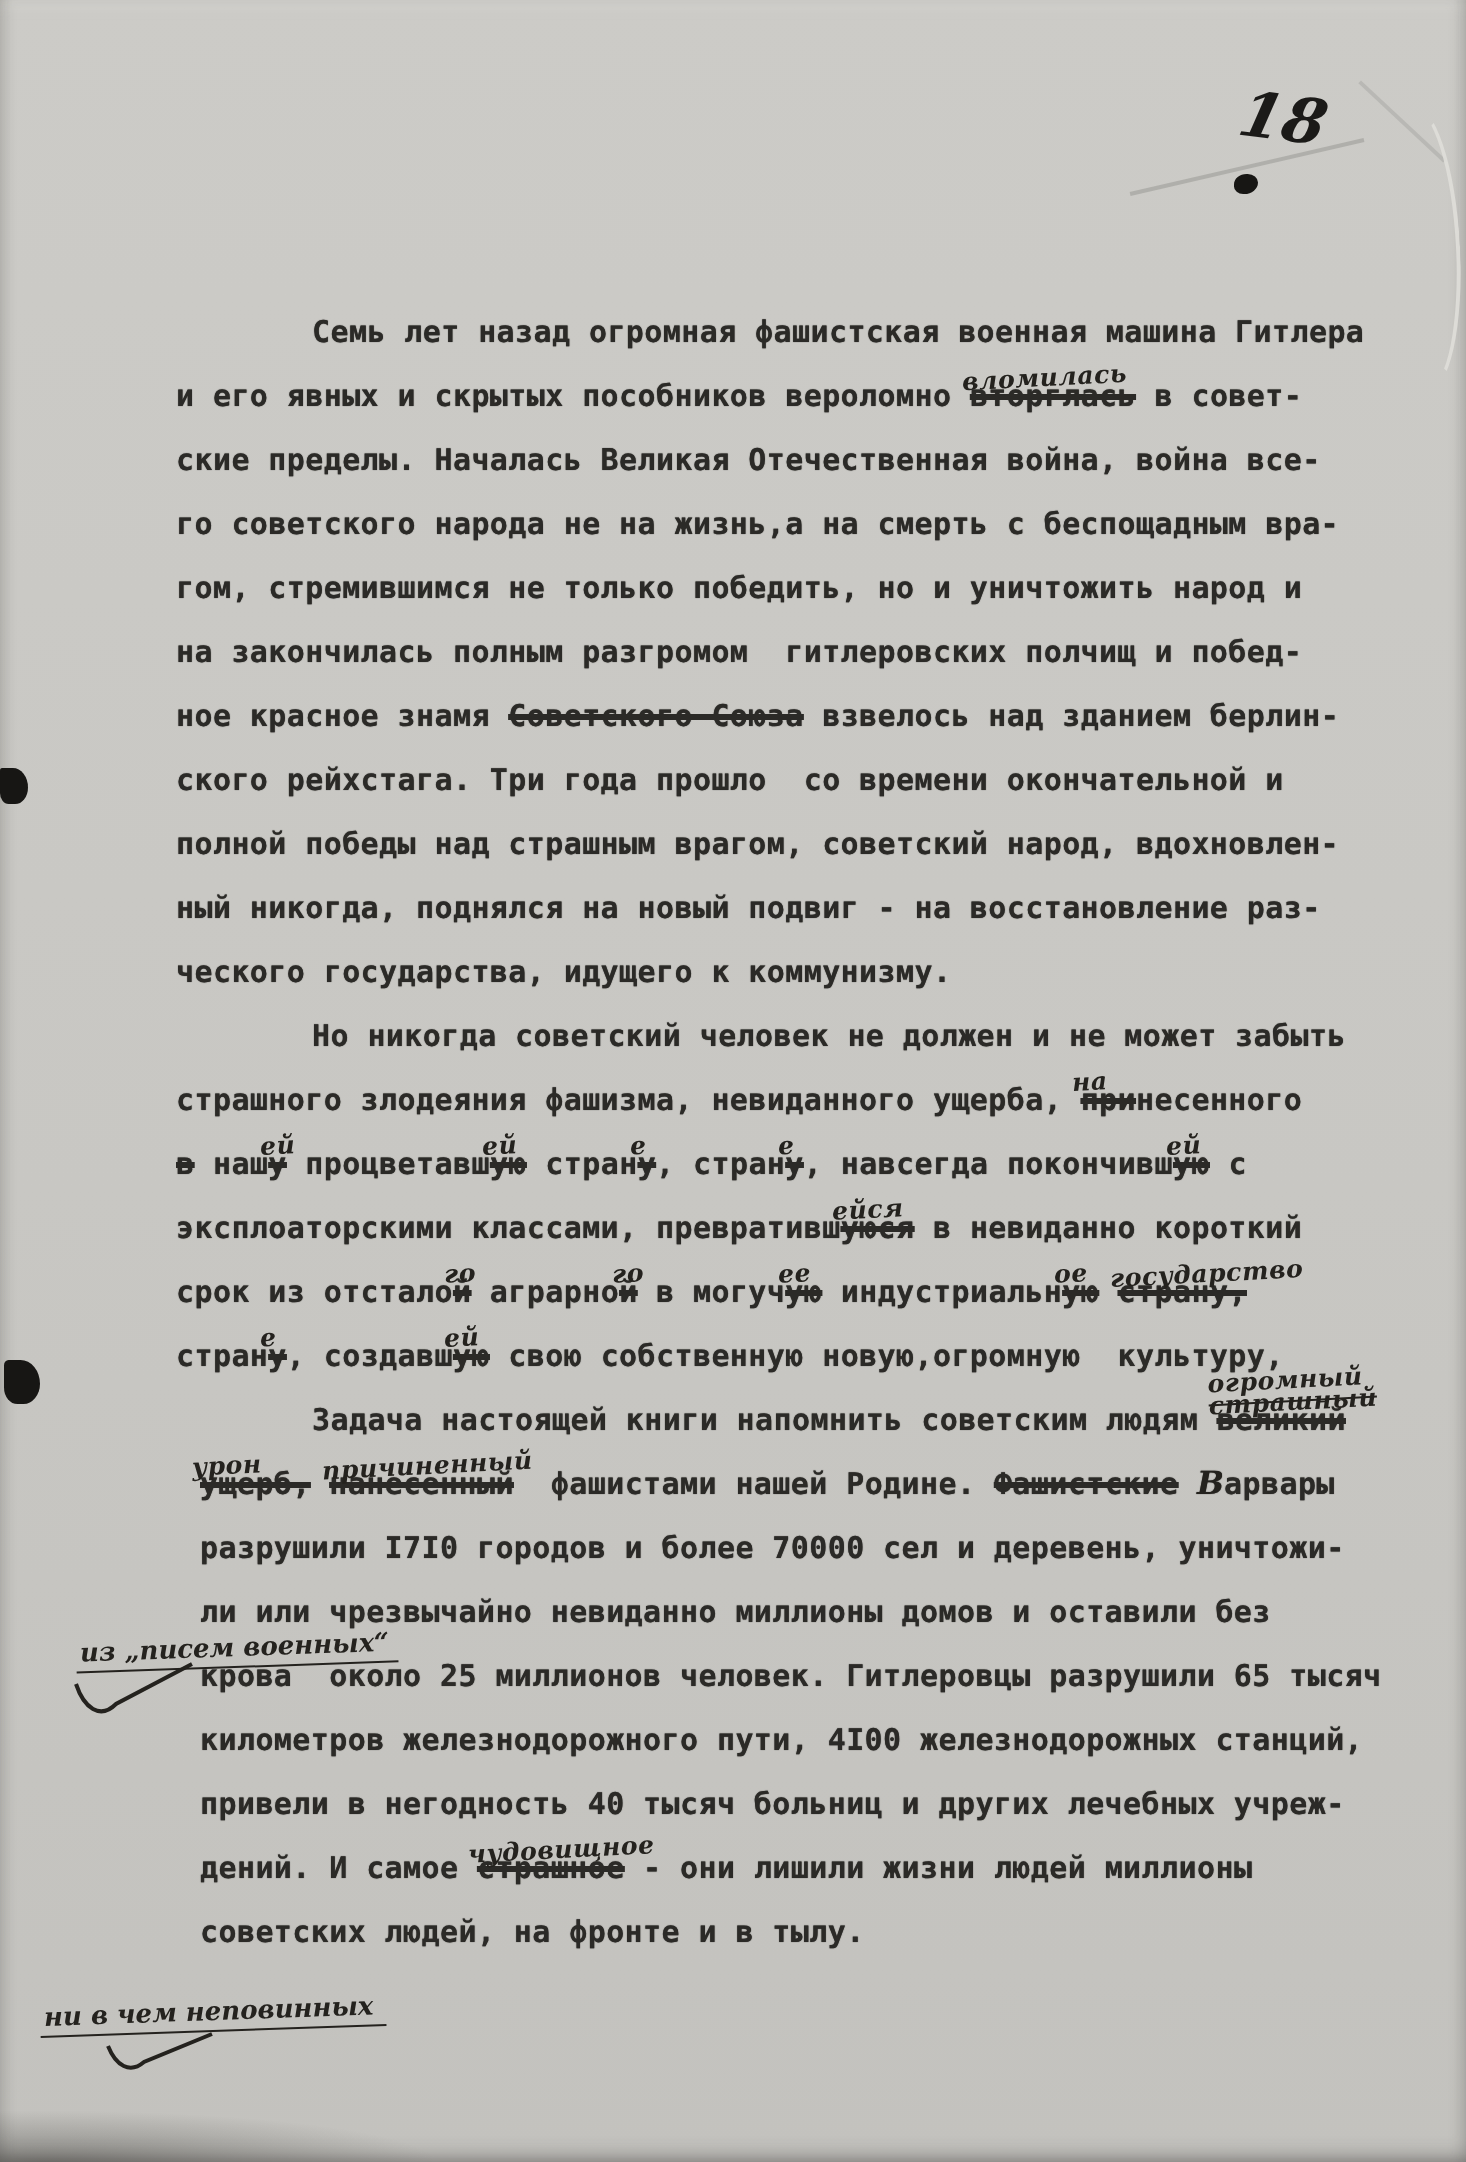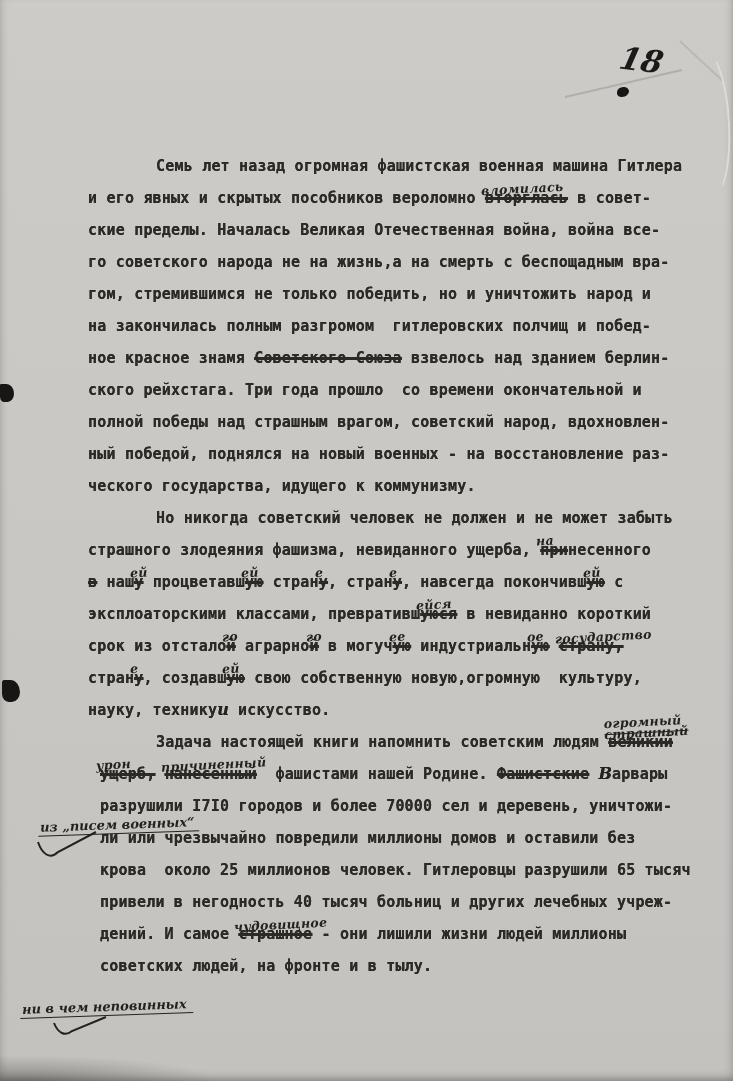--- a/index.html
+++ b/index.html
@@ -87,21 +87,21 @@
       <div class="line"><span class="seg typed">и его явных и скрытых пособников вероломно </span><span class="seg struck rel">вторглась<span class="above">
             <div>вломилась</div>
           </span></span><span class="seg typed"> в совет-</span></div>
       <div class="line"><span class="seg typed">ские пределы. Началась Великая Отечественная война, война все-</span></div>
       <div class="line"><span class="seg typed">го советского народа не на жизнь,а на смерть с беспощадным вра-</span></div>
       <div class="line"><span class="seg typed">гом, стремившимся не только победить, но и уничтожить народ и</span></div>
       <div class="line"><span class="seg typed">на закончилась полным разгромом  гитлеровских полчищ и побед-</span></div>
       <div class="line"><span class="seg typed">ное красное знамя </span><span class="seg struck">Советского Союза</span><span class="seg typed"> взвелось над зданием берлин-</span></div>
       <div class="line"><span class="seg typed">ского рейхстага. Три года прошло  со времени окончательной и</span></div>
       <div class="line"><span class="seg typed">полной победы над страшным врагом, советский народ, вдохновлен-</span></div>
-      <div class="line"><span class="seg typed">ный победой, поднялся на новый военных - на восстановление раз-</span></div>
+      <div class="line"><span class="seg typed">ный никогда, поднялся на новый подвиг - на восстановление раз-</span></div>
       <div class="line"><span class="seg typed">ческого государства, идущего к коммунизму.</span></div>
     </div>
     <div class="para para2">
       <div class="line indent"><span class="seg typed">Но никогда советский человек не должен и не может забыть</span></div>
       <div class="line"><span class="seg typed">страшного злодеяния фашизма, невиданного ущерба, </span><span class="seg struck rel">при<span class="above">
             <div>на</div>
           </span></span><span class="seg typed">несенного</span></div>
       <div class="line"><span class="seg struck">в</span><span class="seg typed"> наш</span><span class="seg struck rel">у<span class="above">
             <div>ей</div>
           </span></span><span class="seg typed"> процветавш</span><span class="seg struck rel">ую<span class="above">
@@ -125,35 +125,35 @@
           </span></span><span class="seg typed"> индустриальн</span><span class="seg struck rel">ую<span class="above">
             <div>ое</div>
           </span></span><span class="seg typed"> </span><span class="seg struck rel">страну,<span class="above">
             <div>государство</div>
           </span></span></div>
       <div class="line"><span class="seg typed">стран</span><span class="seg struck rel">у<span class="above">
             <div>е</div>
           </span></span><span class="seg typed">, создавш</span><span class="seg struck rel">ую<span class="above">
             <div>ей</div>
           </span></span><span class="seg typed"> свою собственную новую,огромную  культуру,</span></div>
-      <div class="line"><span class="seg typed">науку, технику</span><span class="seg hand">и</span><span class="seg typed"> искусство.</span></div>
     </div>
     <div class="para para3">
       <div class="line indent"><span class="seg typed">Задача настоящей книги напомнить советским людям </span><span class="seg struck rel">великий<span class="above">
             <div>огромный</div>
             <div class="hstruck">страшный</div>
           </span></span></div>
       <div class="line"><span class="seg struck rel">ущерб,<span class="above">
             <div>урон</div>
           </span></span><span class="seg typed"> </span><span class="seg struck rel">нанесенный<span class="above">
             <div>причиненный</div>
           </span></span><span class="seg typed">  фашистами нашей Родине. </span><span class="seg struck">Фашистские</span><span class="seg typed"> </span><span class="seg hand">В</span><span class="seg typed">арвары</span></div>
       <div class="line"><span class="seg typed">разрушили I7I0 городов и более 70000 сел и деревень, уничтожи-</span></div>
-      <div class="line"><span class="seg typed">ли или чрезвычайно повредили миллионы домов и оставили без</span></div>
+      <div class="line"><span class="seg typed">ли или чрезвычайно невиданно миллионы домов и оставили без</span></div>
       <div class="line"><span class="seg typed">крова  около 25 миллионов человек. Гитлеровцы разрушили 65 тысяч</span></div>
+      <div class="line"><span class="seg typed">километров железнодорожного пути, 4I00 железнодорожных станций,</span></div>
       <div class="line"><span class="seg typed">привели в негодность 40 тысяч больниц и других лечебных учреж-</span></div>
       <div class="line"><span class="seg typed">дений. И самое </span><span class="seg struck rel">страшное<span class="above">
             <div>чудовищное</div>
           </span></span><span class="seg typed"> - они лишили жизни людей миллионы</span></div>
       <div class="line"><span class="seg typed">советских людей, на фронте и в тылу.</span></div>
     </div>
   </div>
 
 <div class="artifact page-number">18</div>
 <div class="artifact note-source">из „писем военных“</div>

